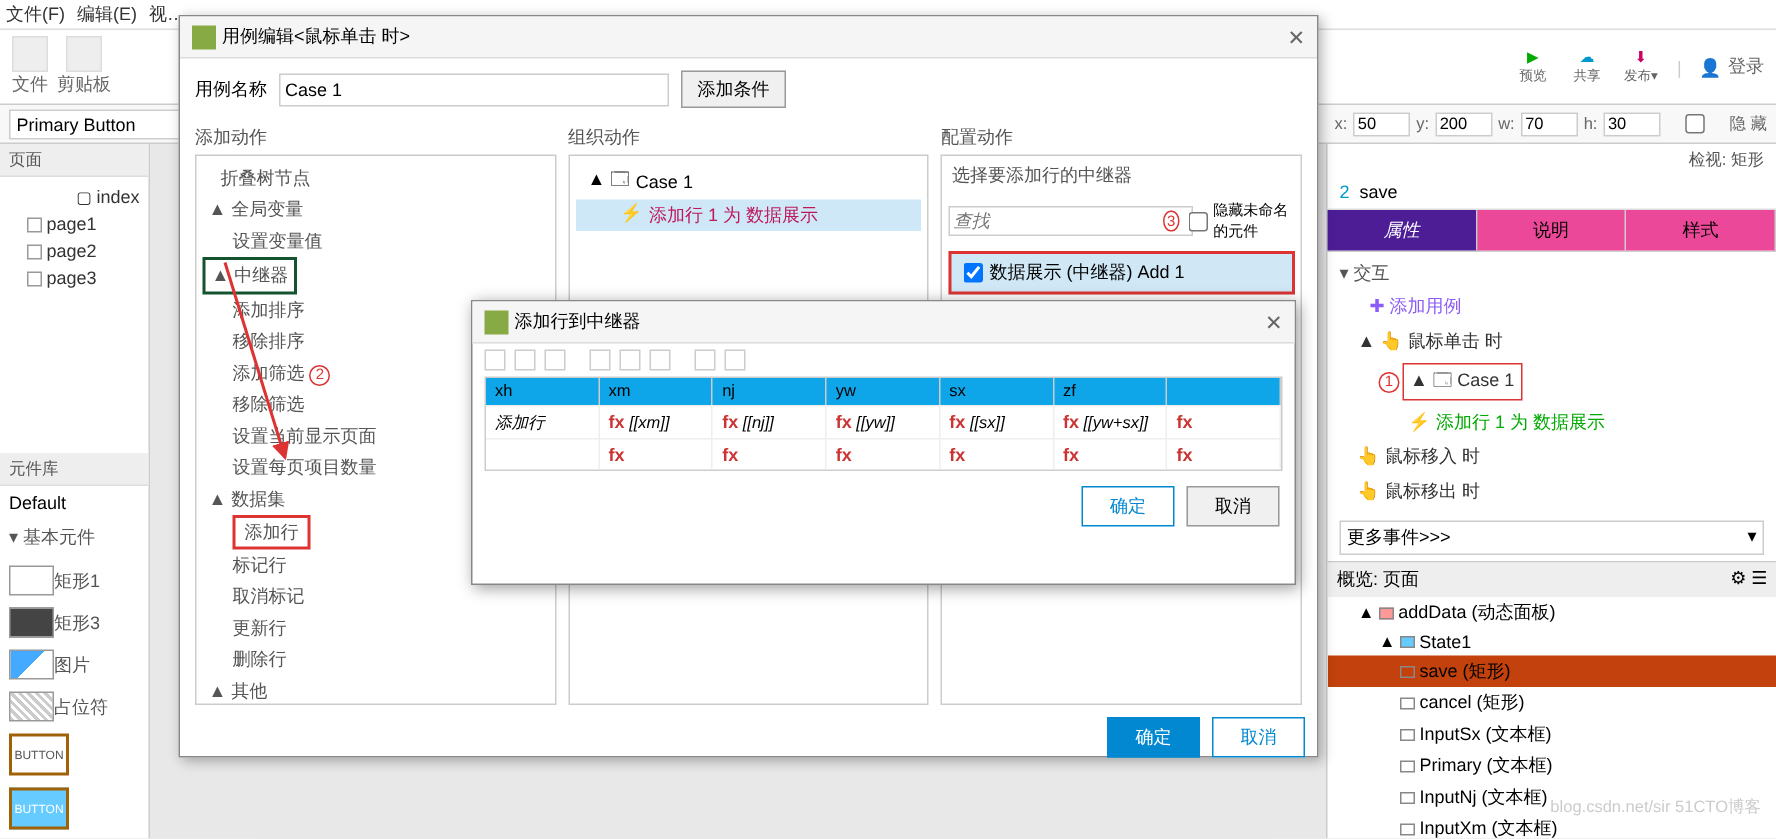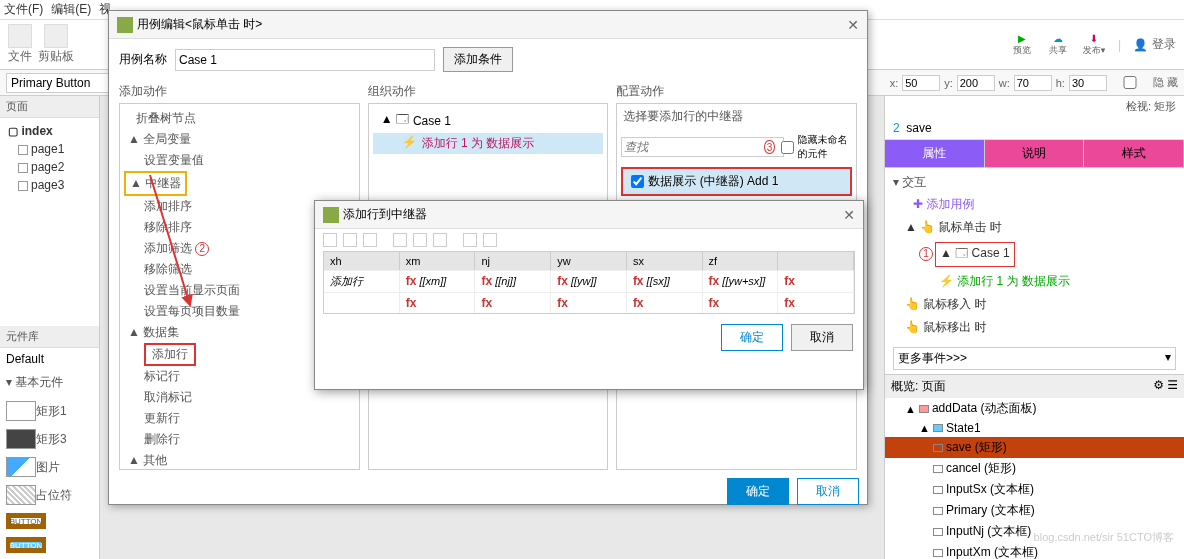--- a/index.html
+++ b/index.html
@@ -19,85 +19,85 @@
 .propbar { height:26px; background:#f8f8f8; border-bottom:1px solid #ccc; display:flex; align-items:center; justify-content:space-between; padding:0 6px; }
 .propbar input.pname { width:150px; border:1px solid #ccc; padding:2px 4px; }
 .coord { display:flex; gap:4px; align-items:center; }
 .coord input { width:38px; border:1px solid #ccc; padding:1px 2px; font-size:11px; }
 .coord label { font-size:11px; color:#666; }
 .main { display:flex; height:463px; }
 .left-panel { width:100px; background:#fff; border-right:1px solid #ccc; display:flex; flex-direction:column; }
 .panel-hdr { background:#eee; padding:3px 6px; font-size:11px; color:#555; border-bottom:1px solid #ddd; }
 .tree { padding:4px; flex:1; }
 .tree-item { padding:2px 2px 2px 14px; color:#333; font-size:11px; }
-.tree-item.bold { font-weight:bold; padding-left:4px; }
+.tree-item.bold { font-weight:normal; padding-left:4px;text-align:right; }
 .page-icon { display:inline-block; width:10px; height:10px; border:1px solid #999; margin-right:3px; vertical-align:middle; }
 .shapes { display:flex; flex-wrap:wrap; gap:8px; padding:6px; }
 .shape { display:flex; flex-direction:row; align-items:center; font-size:10px; color:#555; }
 .shape-box { width:30px; height:20px; border:1px solid #999; background:#fff; }
 .shape-box.dark { background:#444; }
 .shape-box.img { background:linear-gradient(135deg,#4af 50%,#fff 50%); }
-.shape-btn { width:40px; height:16px; border:5px solid #a16207; font-size:8px; display:flex; align-items:center; justify-content:center; }
+.shape-btn { width:40px; height:28px; border:2px solid #a16207; font-size:8px; display:flex; align-items:center; justify-content:center; }
 .canvas { flex:1; background:#e8e8e8; position:relative; }
 .right-panel { width:300px; background:#fff; border-left:1px solid #ccc; display:flex; flex-direction:column; }
 .rp-hdr { padding:4px 8px; display:flex; justify-content:space-between; border-bottom:1px solid #ddd; }
 .rp-hdr .num { color:#09c; }
 .tabs { display:flex; border-bottom:1px solid #ccc; }
 .tab { flex:1; text-align:center; padding:5px; background:#ec4899; border-right:1px solid #ccc; }
-.tab.active { background:#8b5cf6; color:#fff; }
+.tab.active { background:#4c1d95; color:#fff;font-style:italic; }
 .inter { padding:4px 8px; font-size:11px; }
 .inter-sec { padding:3px 0 3px 12px; color:#333; }
 .inter-sec.green { color:#0a0; }
 .case-box { border:1px solid #d33; padding:1px 4px; display:inline-block; }
 .add-case { color:#8b5cf6; padding:3px 8px;margin-left:12px; }
 .circ { display:inline-flex; width:14px; height:14px; border:1px solid #d33; border-radius:50%; color:#d33; font-size:10px; align-items:center; justify-content:center; margin-right:2px; }
 .more-evt { border:1px solid #ccc; padding:2px 4px; margin:4px 8px; display:flex; justify-content:space-between; }
 .outline { flex:1; border-top:1px solid #ccc; overflow:auto; }
 .ol-hdr { background:#eee; padding:3px 6px; font-size:11px; display:flex; justify-content:space-between; }
 .ol-item { padding:2px 4px 2px 20px; font-size:11px; display:flex; align-items:center; gap:3px; }
 .ol-item.l2 { padding-left:34px; }
 .ol-item.l3 { padding-left:48px; }
 .ol-ic { width:10px; height:8px; border:1px solid #888; display:inline-block; }
 
 
-.dlg1 { position:absolute; left:108px; top:10px; width:760px; height:495px; background:#fff; border:1px solid #888; box-shadow:2px 2px 8px rgba(0,0,0,0.3); z-index:100; }
+.dlg1 { position:absolute; left:119px; top:10px; width:760px; height:495px; background:#fff; border:1px solid #888; box-shadow:2px 2px 8px rgba(0,0,0,0.3); z-index:100; }
 .dlg-title { height:28px; background:#f5f5f5; display:flex; align-items:center; justify-content:space-between; padding:0 8px; border-bottom:1px solid #ddd; }
 .dlg-title .ic { width:16px; height:16px; background:#8a4; margin-right:4px; }
 .close-x { cursor:pointer; font-size:14px; color:#666; }
 .dlg-row1 { padding:8px 10px; display:flex; align-items:center; gap:8px; }
 .dlg-row1 input { width:260px; border:1px solid #ccc; padding:3px; }
 .dlg-row1 button { padding:3px 10px; border:1px solid #999; background:#f0f0f0; }
 .dlg-cols { display:flex; height:390px; padding:0 10px; gap:8px; }
 .col { flex:1; display:flex; flex-direction:column; }
 .col-hdr { padding:3px 0; color:#555; }
 .col-body { flex:1; border:1px solid #ccc; overflow:auto; }
 .action-tree { padding:4px; font-size:11px; }
 .at-group { padding:2px 4px; color:#555; }
-.at-group.hi { border:2px solid #eab308; display:inline-block; }
+.at-group.hi { border:2px solid #14532d; display:inline-block; }
 .at-item { padding:2px 4px 2px 20px; color:#555; }
 .at-item.hi { border:2px solid #d33; display:inline-block; margin-left:20px; padding:1px 6px; }
 .org-body { padding:4px; }
 .org-case { padding:2px 8px; display:flex; align-items:center; gap:4px; }
 .org-sub { padding:2px 8px 2px 30px; background:#cfe8f7; display:flex; gap:4px; }
 .org-sub .bolt { color:#e90; }
 .conf-search { padding:4px; display:flex; gap:4px; align-items:center; }
 .conf-search input { flex:1; border:1px solid #ccc; padding:2px; font-style:italic; color:#999; }
 .conf-row { border:2px solid #d33; margin:2px 4px; padding:4px 8px; background:#d0e8f5; display:flex; align-items:center; gap:4px; }
 .conf-row input[type=checkbox]{ }
 .summary { padding:6px; text-align:right; display:flex; justify-content:flex-end; gap:6px; align-items:center; }
 .dlg-btns { padding:8px; display:flex; justify-content:flex-end; gap:8px; }
 .dlg-btns button { padding:4px 18px; border:1px solid #0288d1; background:#fff; color:#0288d1; }
 .dlg-btns button.ok { background:#0288d1; color:#fff; }
 
 
 .dlg2 { position:absolute; left:314px; top:200px; width:550px; height:190px; background:#fff; border:1px solid #888; box-shadow:2px 2px 10px rgba(0,0,0,0.4); z-index:200; }
 .d2-tools { padding:4px 8px; display:flex; gap:6px; color:#aaa; }
 .d2-tools span { width:14px; height:14px; border:1px solid #ccc; }
 .d2-grid { border:1px solid #ccc; margin:0 8px; }
-.d2-hdr { display:flex; background:#e5e5e5; }
+.d2-hdr { display:flex; background:#0ea5e9; }
 .d2-hdr div { flex:1; padding:3px 6px; border-right:1px solid #ccc; font-size:11px; }
 .d2-row { display:flex; }
 .d2-row div { flex:1; padding:3px 6px; border-right:1px solid #eee; border-top:1px solid #eee; font-size:11px; font-style:italic; }
 .d2-row div span.fx { color:#c33; font-weight:bold; font-style:normal; }
 .d2-btns { padding:10px; display:flex; justify-content:flex-end; gap:8px; }
 .d2-btns button { padding:4px 18px; border:1px solid #999; background:#f0f0f0; }
 .d2-btns button.ok { border-color:#0288d1; background:#fff; color:#0288d1; }
 
 .watermark { position:absolute; right:10px; bottom:14px; color:#ccc; font-size:11px; z-index:50; }
 svg.arrow { position:absolute; pointer-events:none; z-index:150; }

